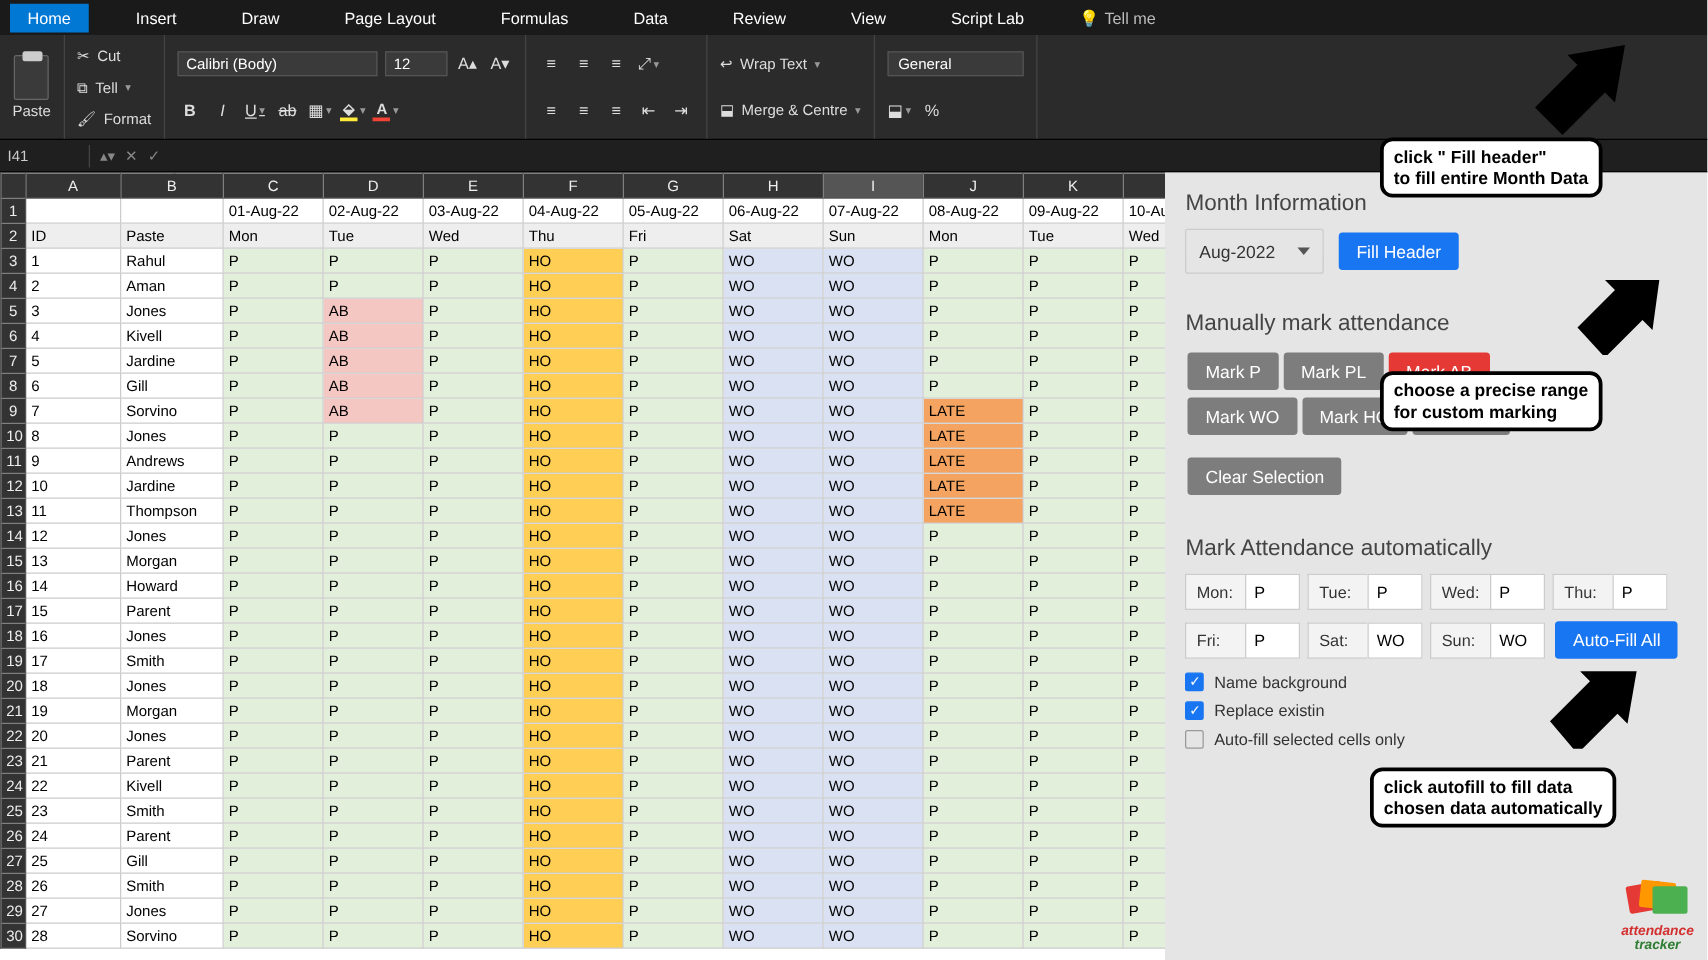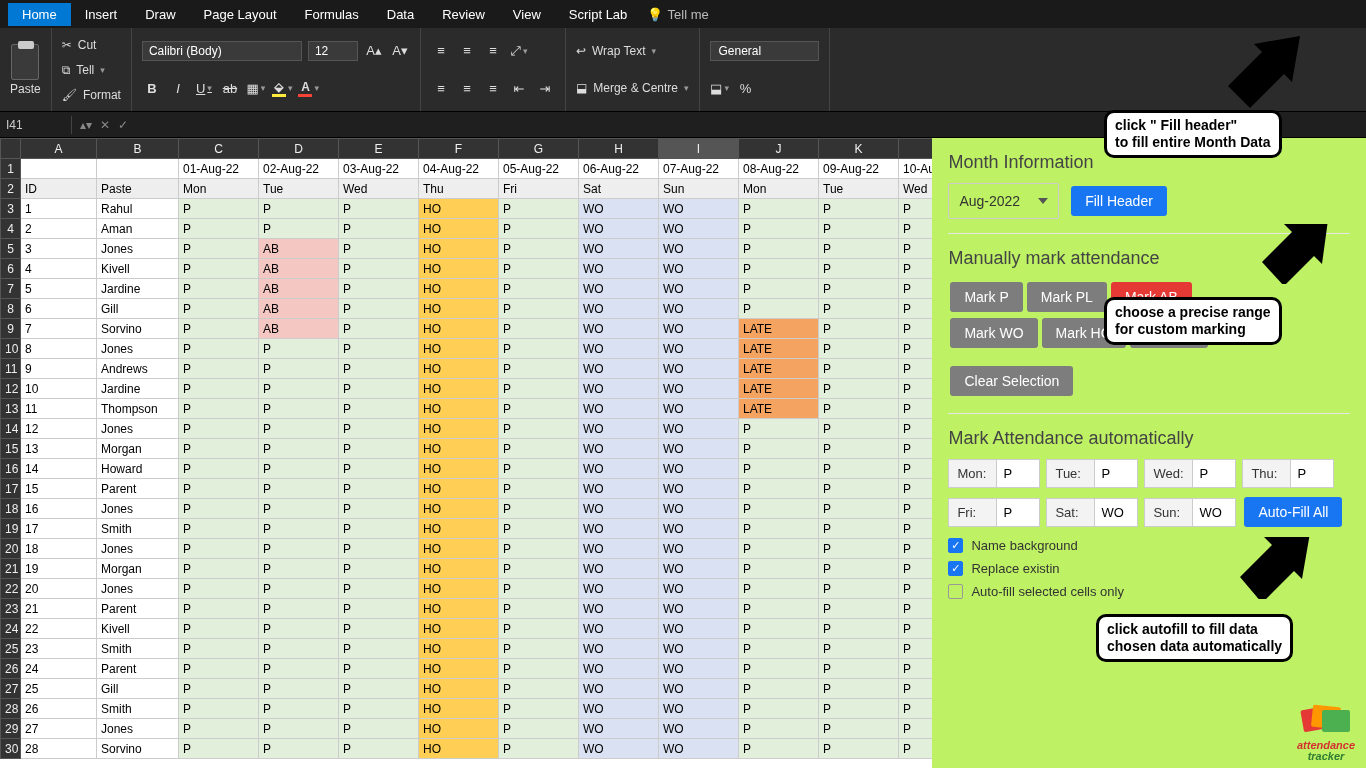--- a/index.html
+++ b/index.html
@@ -1,17 +1,17 @@
 <!DOCTYPE html>
 <html><head>
 <meta charset="utf-8">
 <style>
 * { margin:0; padding:0; box-sizing:border-box; font-family:-apple-system,"Segoe UI",sans-serif; }
 body { background:#fff; width:1366px; height:768px; overflow:hidden; position:relative; }
-.ribbon-tabs { background:#1a1a1a; color:#fff; display:flex; align-items:center; height:28px; padding:0 8px; font-size:13px; }
+.ribbon-tabs { background:#1a1a1a; color:#fff; display:flex; align-items:center; height:28px; padding:0 8px; font-size:13px;gap:24px; }
 .ribbon-tabs .tab { padding:4px 14px; cursor:pointer; }
 .ribbon-tabs .tab.active { background:#0078d4; color:#fff; }
 .ribbon-tabs .tellme { display:flex; align-items:center; gap:4px; margin-left:6px; color:#bbb; }
 .ribbon { background:#2b2b2b; color:#ddd; display:flex; align-items:stretch; height:84px; border-bottom:1px solid #000; }
 .rg { display:flex; flex-direction:column; justify-content:space-around; padding:4px 10px; border-right:1px solid #444; }
 .rg .row { display:flex; align-items:center; gap:6px; }
 .rg .lbl, .rg .icn { font-size:12px; color:#ddd; display:flex; align-items:center; gap:4px; }
 .paste-ic { width:28px; height:36px; border:1px solid #666; border-radius:2px; position:relative; background:#3a3a3a; }
 .paste-ic:before { content:""; position:absolute; top:-4px; left:6px; width:16px; height:8px; background:#ccc; border-radius:2px; }
 .font-sel,.size-sel { background:#3a3a3a; color:#fff; border:1px solid #555; font-size:12px; padding:2px 6px; }
@@ -29,21 +29,21 @@
 table.grid { border-collapse:collapse; font-size:12px; table-layout:fixed; width:100%; }
 table.grid th, table.grid td { border:1px solid #ccc; padding:2px 4px; height:20px; overflow:hidden; white-space:nowrap; text-align:left; }
 table.grid th { background:#333; color:#eee; font-weight:normal; text-align:center; border-color:#555; }
 table.grid td.rh { background:#333; color:#eee; text-align:center; border-color:#555; width:20px; }
 table.grid th.sel { background:#555; }
 .col-id { width:76px; } .col-name { width:82px; } .col-d { width:80px; }
 .td-id { text-align:right; padding-right:6px; }
 .c-P { background:#e2efda; } .c-HO { background:#ffcf55; } .c-WO { background:#d9e1f2; }
 .c-AB { background:#f4c7c3; } .c-LATE { background:#f4a460; }
 .hdr-row td { background:#eee; }
-.side { width:442px; background:#bef264; padding:14px 16px; font-size:14px; color:#333; overflow:hidden; position:relative; }
+.side { width:442px; background:#e5e5e5; padding:14px 16px; font-size:14px; color:#333; overflow:hidden; position:relative; }
 .side h3 { font-size:18px; font-weight:500; color:#444; margin-bottom:10px; }
 .sec { margin-bottom:14px; padding-bottom:14px; border-bottom:1px solid #e5e5e5; }
 .mo-sel { border:1px solid #ccc; padding:6px 10px; font-size:14px; display:inline-flex; align-items:center; gap:18px; cursor:pointer; border-radius:2px; }
 .mo-sel:after { content:""; display:inline-block; border-left:5px solid transparent; border-right:5px solid transparent; border-top:6px solid #555; }
 .pbtn { display:inline-block; padding:7px 14px; font-size:14px; border-radius:3px; cursor:pointer; margin:3px 2px; }
 .pbtn.blue { background:#1976f2; color:#fff; }
 .pbtn.gray { background:#7d7d7d; color:#fff; }
 .pbtn.red { background:#e53935; color:#fff; }
 .auto-grid { display:flex; flex-wrap:wrap; gap:6px; }
 .daybox { display:flex; align-items:center; }

